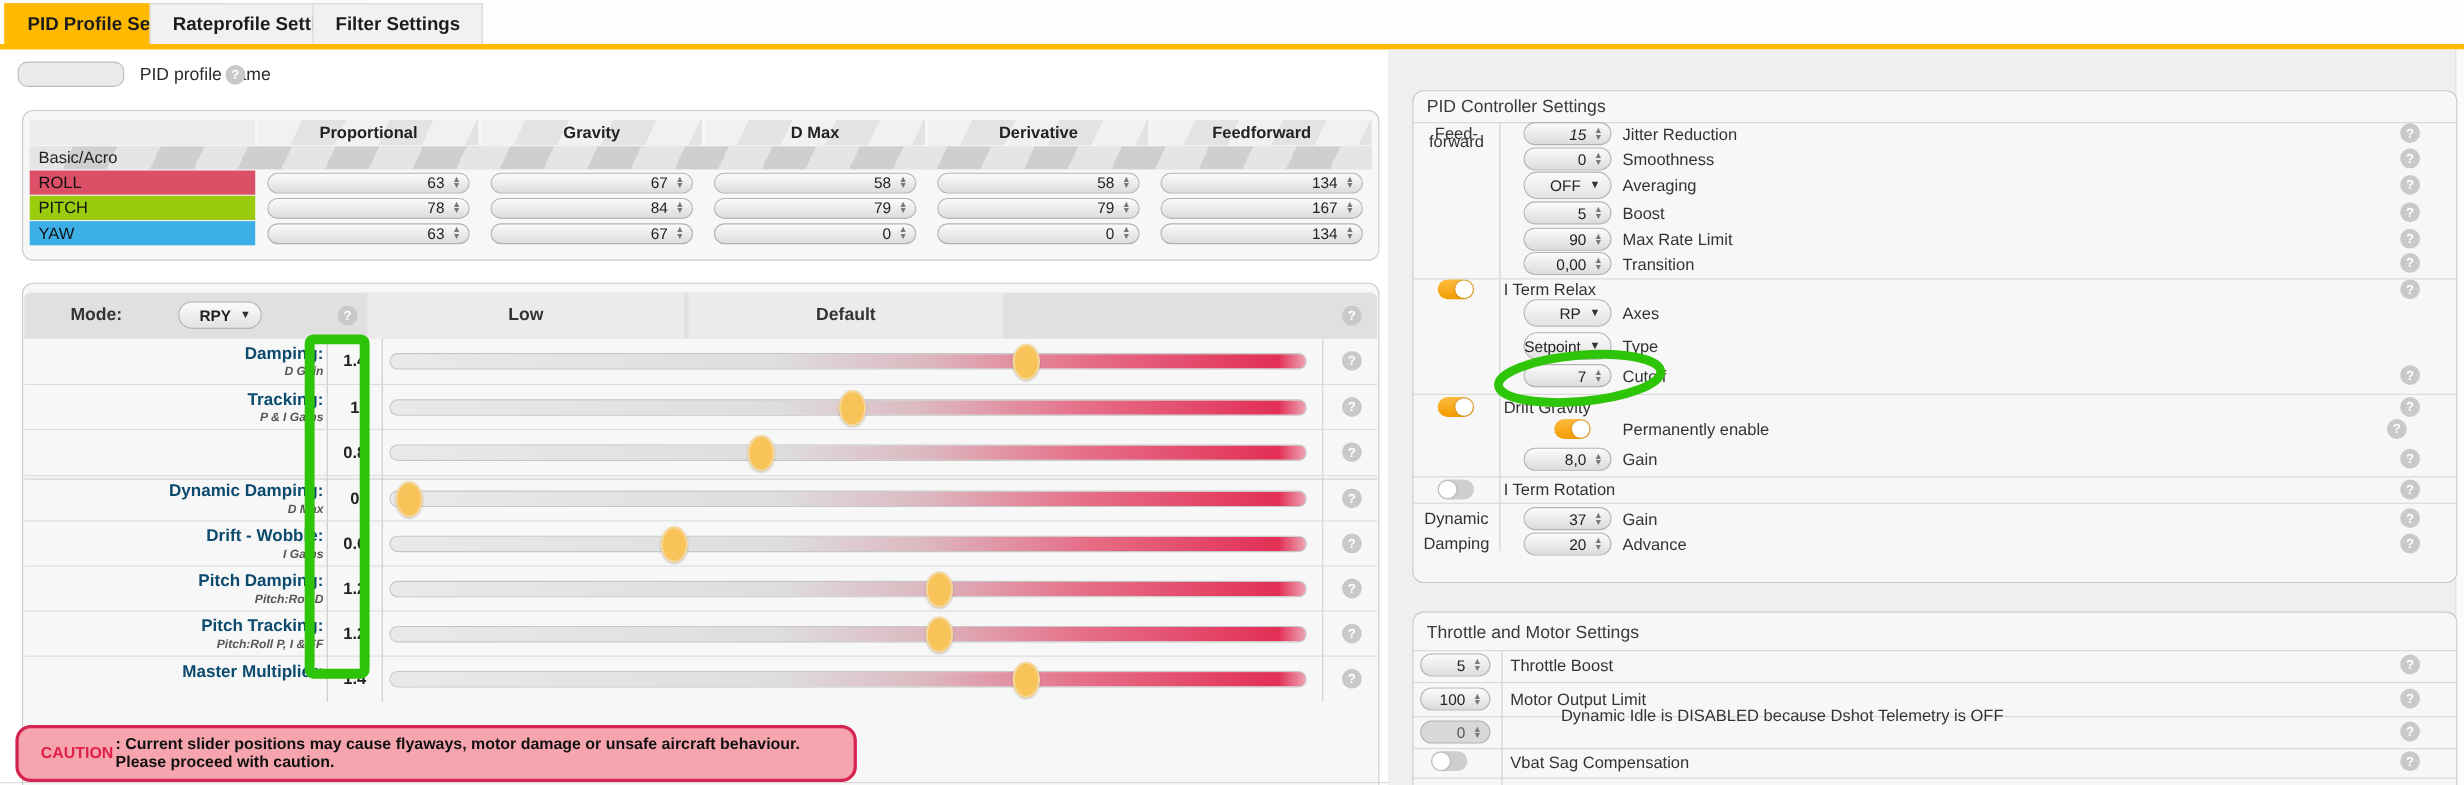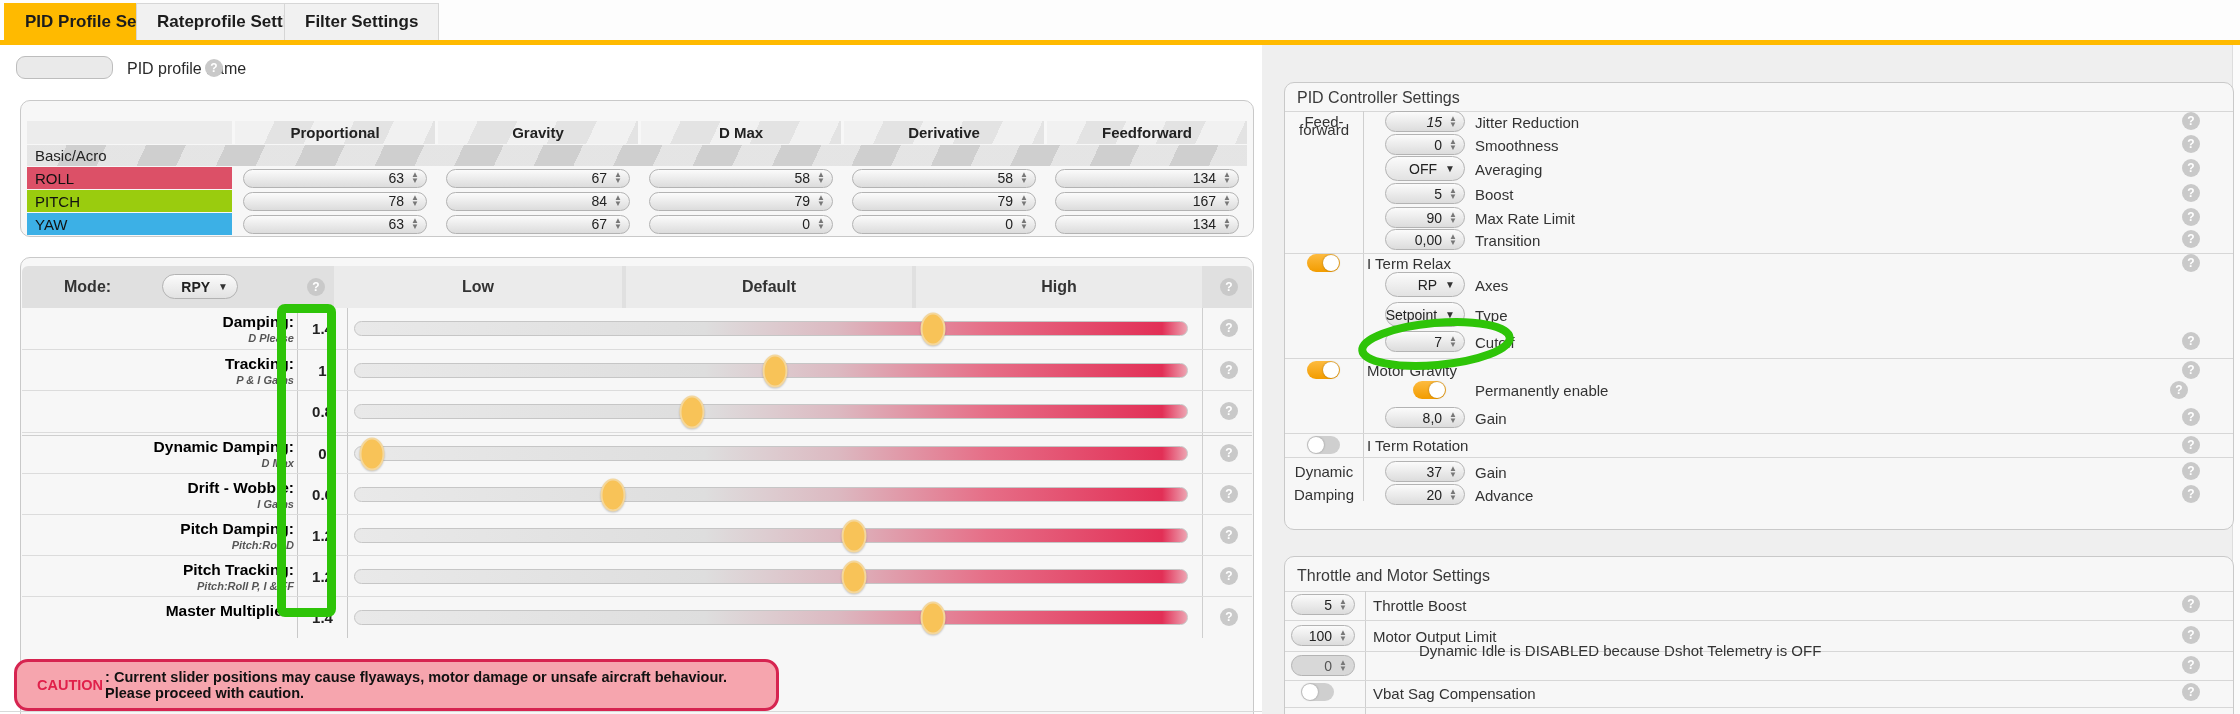--- a/index.html
+++ b/index.html
@@ -55,21 +55,21 @@
   
   .profile-input {
     position:absolute; left:16px; top:56px; width:97px; height:23px;
     border:1px solid #bdbdbd; border-radius:9px; background:#eaeaea; font-size:14px; padding:0 8px;
     color:#333;
   }
   .profile-label { position:absolute; left:127px; top:60px; font-size:16px; color:#2a2a2a; }
   .profile-help { position:absolute; left:205px; top:59px; }
   
   #pid-table-panel { left:20px; top:100px; width:1234px; height:137px; }
-  .ptable { position:absolute; left:6px; top:20px; width:1220px; }
+  .ptable { position:absolute; left:6px; top:8px; width:1220px; }
   .prow { display:grid; grid-template-columns:205px repeat(5,1fr); column-gap:3px; margin-bottom:1px; }
   .phead { height:23px; }
   .phead .hcell {
     background:#e3e3e3;
     background-image:repeating-linear-gradient(115deg, rgba(255,255,255,.5) 0 36px, rgba(255,255,255,0) 36px 72px);
     display:flex; align-items:center; justify-content:center; font-size:15px; font-weight:bold; color:#222;
   }
   .phead .hcell.blank { background:#ececec; background-image:none; }
   .pgroup {
     height:21px; margin-bottom:1px; background:#cfcfcf;
@@ -85,21 +85,21 @@
   .modebar { position:absolute; left:1px; top:8px; width:1230px; height:42px; background:#e0e0e0; border-radius:6px 6px 0 0; }
   .modebar .mlabel { position:absolute; left:42px; top:12px; font-size:16px; color:#333; }
   .modebar .mdd { position:absolute; left:140px; top:8px; width:76px; }
   .modebar .mhelp { position:absolute; left:285px; top:12px; }
   .modecell { position:absolute; top:0; height:42px; background:#ebebeb; display:flex; align-items:center; justify-content:center; font-size:16px; color:#333; }
   .modebar .farhelp { position:absolute; left:1198px; top:12px; }
   .srow { position:absolute; left:1px; width:1230px; height:41px; border-top:1px solid #dcdcdc; }
   .srow.first { border-top:none; }
   .srow .dbl { position:absolute; left:0; top:2px; width:100%; height:1px; background:#cfcfcf; }
   .slabel { position:absolute; left:0; top:0; width:272px; height:41px; text-align:right; }
-  .slabel .main { font-size:15.5px; color:#000000; margin-top:5px; }
+  .slabel .main { font-size:15.5px; color:#0c4a6e; margin-top:5px; }
   .slabel .sub  { font-size:11px; font-style:italic; color:#555; margin-top:1px; }
   .sval {
     position:absolute; left:275px; top:0; width:51px; height:41px;
     border-left:1px solid #c9c9c9; border-right:1px solid #c9c9c9;
     display:flex; align-items:center; justify-content:center; font-size:15px; color:#222;
   }
   .strack {
     position:absolute; left:332px; top:13px; width:834px; height:15px;
     border:1px solid #c6c6c6; border-radius:8px;
     background:linear-gradient(to right,#e9e9e9 0%,#dedede 42%,#dcb9c1 58%,#e66e87 76%,#e22f56 97%,#eda4b2 100%);
@@ -320,28 +320,27 @@
 <div class="panel" id="slider-panel">
   <div class="modebar">
     <span class="mlabel">Mode:</span>
     <div class="dd mdd">
         <span>RPY</span>
         <span class="chev">▼</span>
       </div>
     <span class="help mhelp"></span>
     <div class="modecell" style="left:312px; width:288px;">Low</div>
     <div class="modecell" style="left:604px; width:286px;">Default</div>
-    <div class="modecell" style="left:894px; width:286px;">High</div>
     <span class="help farhelp"></span>
   </div>
 
   <div class="srow first" style="top:50px;">
     <div class="slabel">
         <div class="main">Damping:</div>
-        <div class="sub">D Please</div>
+        <div class="sub">D Gain</div>
       </div>
     <div class="sval">1.4</div>
     <div class="strack">
         <div class="sthumb" style="left: 69.5%;"></div>
       </div>
     <div class="vline2"></div>
       <span class="help shelp"></span>
   </div>
   <div class="srow" style="top:91px;">
     <div class="slabel">
@@ -524,21 +523,21 @@
         <span>▲</span>
         <span>▼</span>
       </span>
     </div>
   <div class="plab" style="top:251px;">Cutoff</div>
   <span class="help phelp" style="top:249px;"></span>
 
   <div class="hsep" style="top:275px;"></div>
 
   <div class="tog on ptog" style="top:278px;"></div>
-  <div class="seclab" style="top:279px;">Motor Gravity</div>
+  <div class="seclab" style="top:279px;">Drift Gravity</div>
   <span class="help phelp" style="top:278px;"></span>
 
   <div class="tog on" style="position:absolute; left:128px; top:298px;"></div>
   <div class="plab" style="top:299px;">Permanently enable</div>
   <span class="help" style="position:absolute; left:885px; top:298px;"></span>
 
   <div class="num pnum" style="top:324px;">
       <span>8,0</span>
       <span class="spin">
         <span>▲</span>

